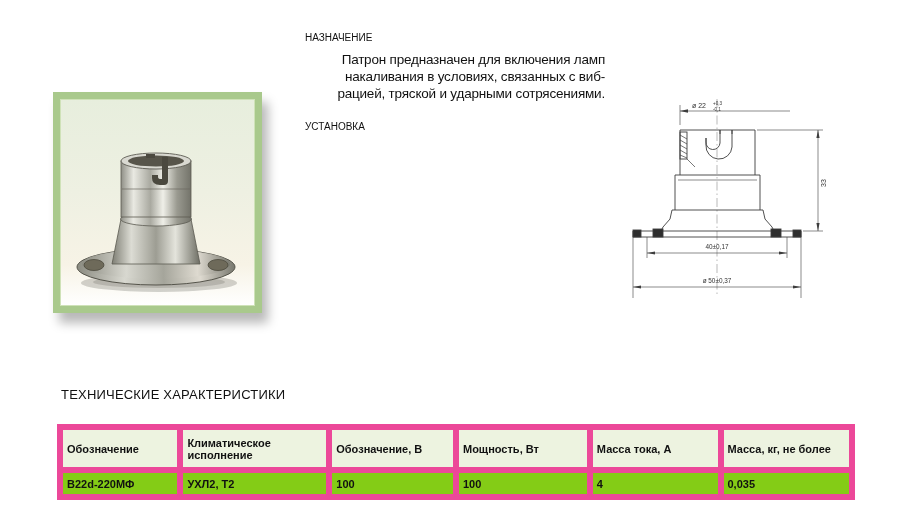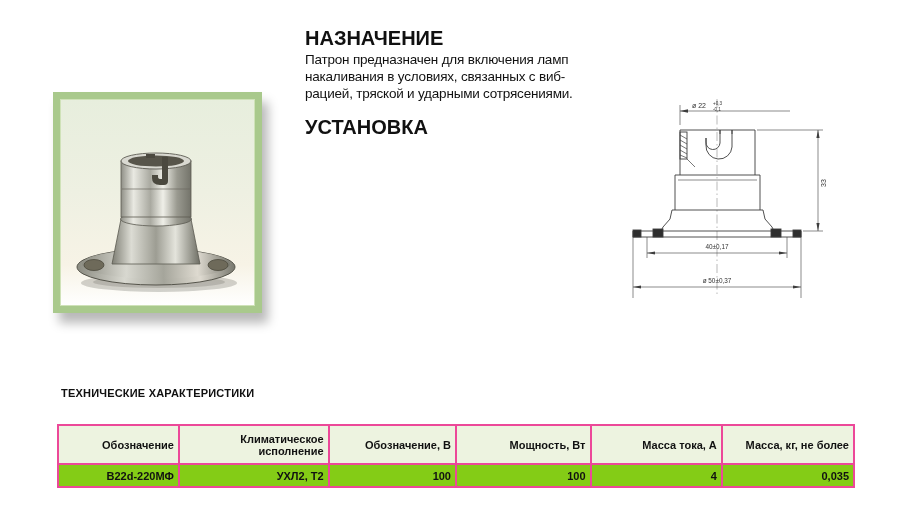--- a/index.html
+++ b/index.html
@@ -8,32 +8,32 @@
 
   
   .photo-frame{position:absolute;left:53px;top:92px;width:209px;height:221px;
                box-sizing:border-box;border:7px solid #a9c98c;
                background:linear-gradient(180deg,#e7eedd 0%,#eef0e2 45%,#f7f3e6 80%,#ffffff 100%);
                box-shadow:6px 10px 10px rgba(0,0,0,0.28),inset 0 0 0 1px #cfe2b8;}
   .photo-frame svg{display:block;}
 
   
   .text-col{position:absolute;left:305px;top:30px;width:300px;}
-  .text-col h3{margin:0 0 5px 0;font-size:20px;line-height:16px;font-weight:700;letter-spacing:0;}
+  .text-col h3{margin:0 0 5px 0;font-size:10px;line-height:16px;font-weight:400;letter-spacing:0;}
   .text-col p{margin:0 0 17px 0;font-size:13.5px;line-height:17px;letter-spacing:-0.2px;
-              white-space:pre-line;}
+              white-space:pre-line;text-align:right;}
 
   
   .drawing{position:absolute;left:618px;top:85px;}
   .drawing text{font-family:"Liberation Sans",sans-serif;fill:#333;}
 
   
-  .specs-heading{position:absolute;left:61px;top:387px;font-size:11px;font-weight:700;letter-spacing:0.2px;text-align:center;}
+  .specs-heading{position:absolute;left:61px;top:387px;font-size:13px;font-weight:400;letter-spacing:0.2px;text-align:center;}
   .spec-table{position:absolute;left:57px;top:424px;width:798px;border-collapse:collapse;table-layout:fixed;}
-  .spec-table th,.spec-table td{border:2px solid #ec4899;text-align:right;vertical-align:middle;
+  .spec-table th,.spec-table td{border:6px solid #ec4899;text-align:left;vertical-align:middle;
         font-size:11px;font-weight:700;padding:2px 4px;white-space:pre-line;}
   .spec-table th{background:#edf3e0;height:33px;}
   .spec-table td{background:#84cc16;height:17px;}
 </style>
 </head>
 <body>
 
 <div class="page">
 
   <div class="photo-frame">

